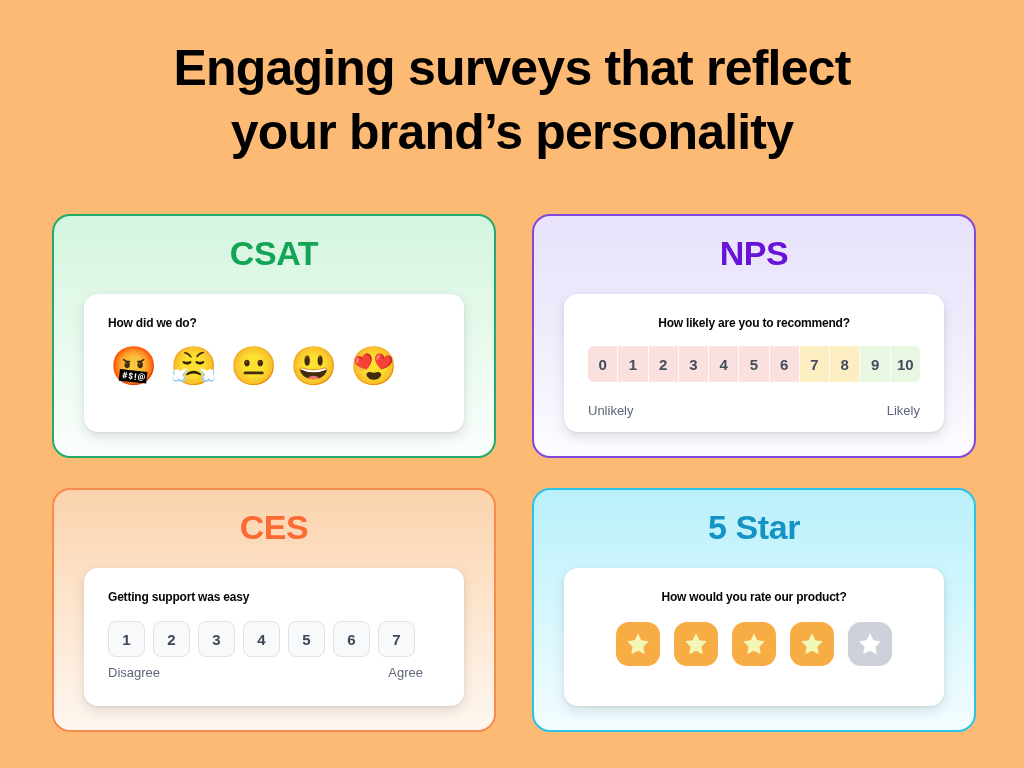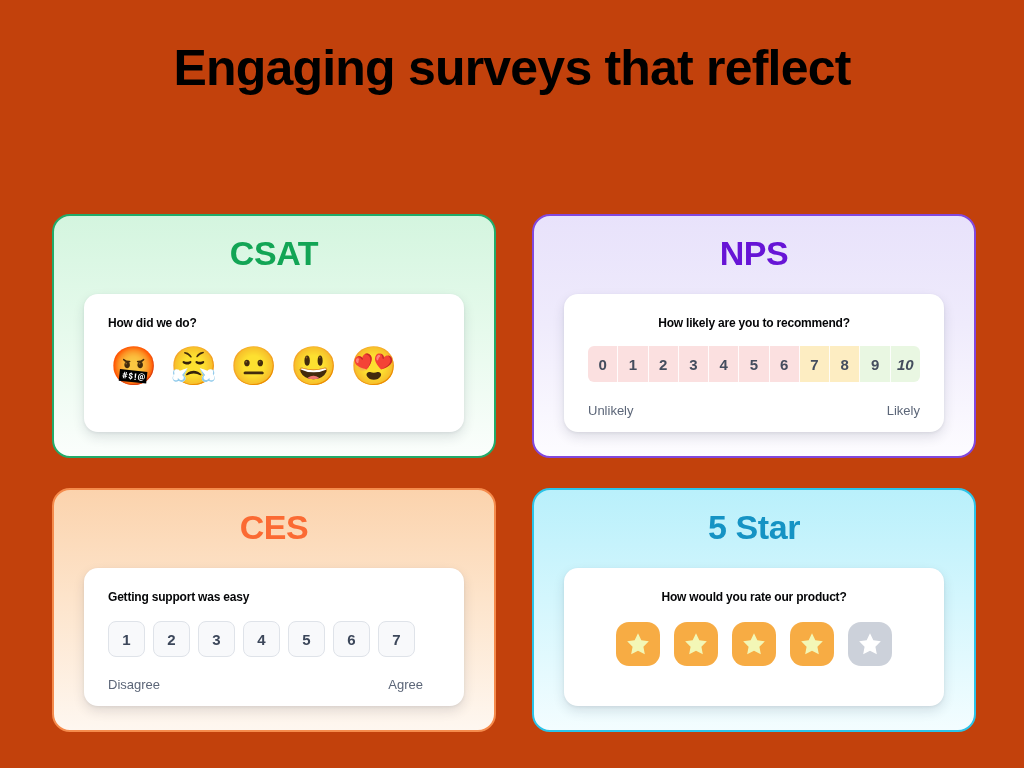--- a/index.html
+++ b/index.html
@@ -9,21 +9,21 @@
     height: 768px;
     background: #ffffff;
     font-family: "Liberation Sans", sans-serif;
     overflow: hidden;
   }
 
   .page {
     position: relative;
     width: 1024px;
     height: 768px;
-    background: #c2410c;
+    background: #fdba74;
   }
 
   
   .headline {
     position: absolute;
     top: 36px;
     left: 0;
     width: 1024px;
     text-align: center;
     font-size: 50px;
@@ -127,21 +127,21 @@
     flex: 1 1 0;
     height: 36px;
     display: flex;
     align-items: center;
     justify-content: center;
     font-size: 15px;
     font-weight: 600;
     color: #444d5e;
     border-right: 1px solid rgba(255,255,255,0.85);
   }
-  .nps-cell:last-child { border-right: none; font-style: italic; }
+  .nps-cell:last-child { border-right: none; }
   .nps-cell.detractor { background: #fbe0e0; }
   .nps-cell.passive   { background: #fdedc2; }
   .nps-cell.promoter  { background: #e9f7e2; }
 
   .scale-labels {
     display: flex;
     justify-content: space-between;
     margin-top: 21px;
     font-size: 13px;
     color: #5c6678;
@@ -162,21 +162,21 @@
     display: flex;
     align-items: center;
     justify-content: center;
     font-size: 15px;
     font-weight: 600;
     color: #3c475a;
   }
   .ces-labels {
     display: flex;
     justify-content: space-between;
-    margin-top: 20px;
+    margin-top: 8px;
     font-size: 13px;
     color: #5c6678;
     width: 315px;
   }
 
   
   .star-row {
     display: flex;
     gap: 14px;
     margin-top: 18px;
@@ -196,20 +196,21 @@
   .star-box.filled svg { fill: #f3f7b6; }
   .star-box.empty  svg { fill: #ffffff; }
 </style>
 </head>
 <body>
 
 <div class="page">
 
   <h1 class="headline">
     <span class="headline-line">Engaging surveys that reflect</span>
+    <span class="headline-line">your brand’s personality</span>
   </h1>
 
   <div class="grid">
 
     <div class="card csat">
       <div class="card-title">CSAT</div>
       <div class="widget">
         <div class="question">How did we do?</div>
         <div class="emoji-row">
           <span class="emoji">🤬</span>

